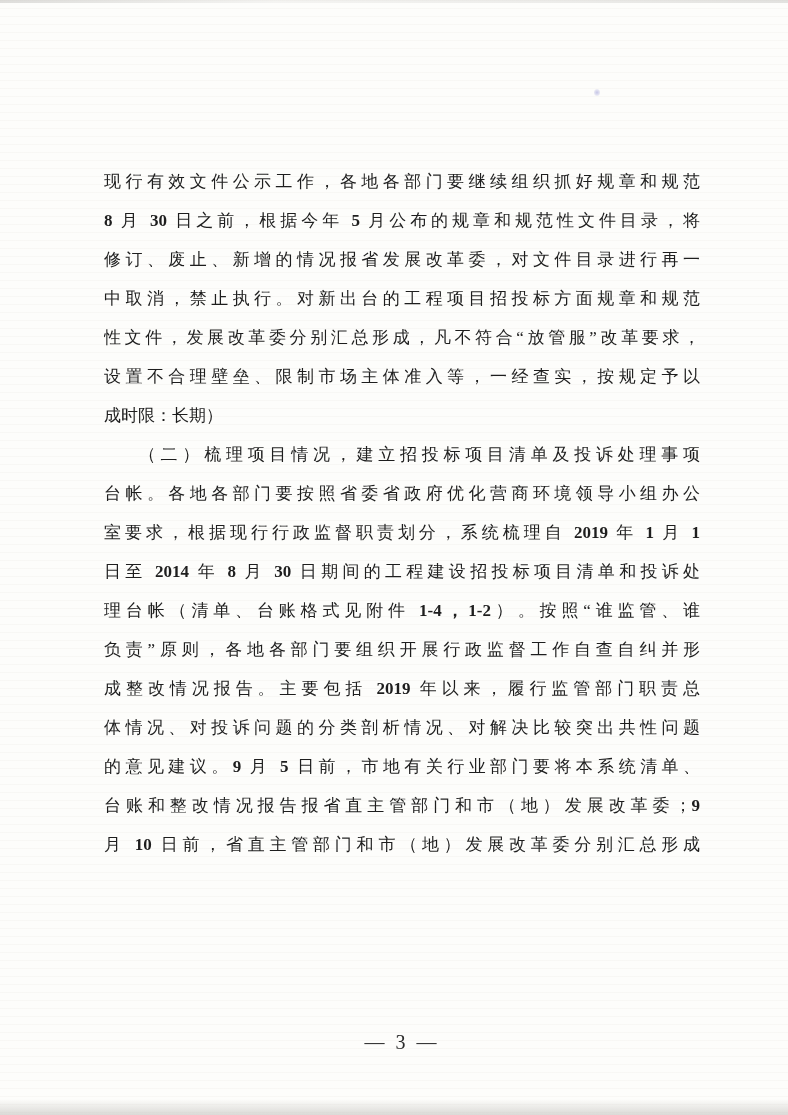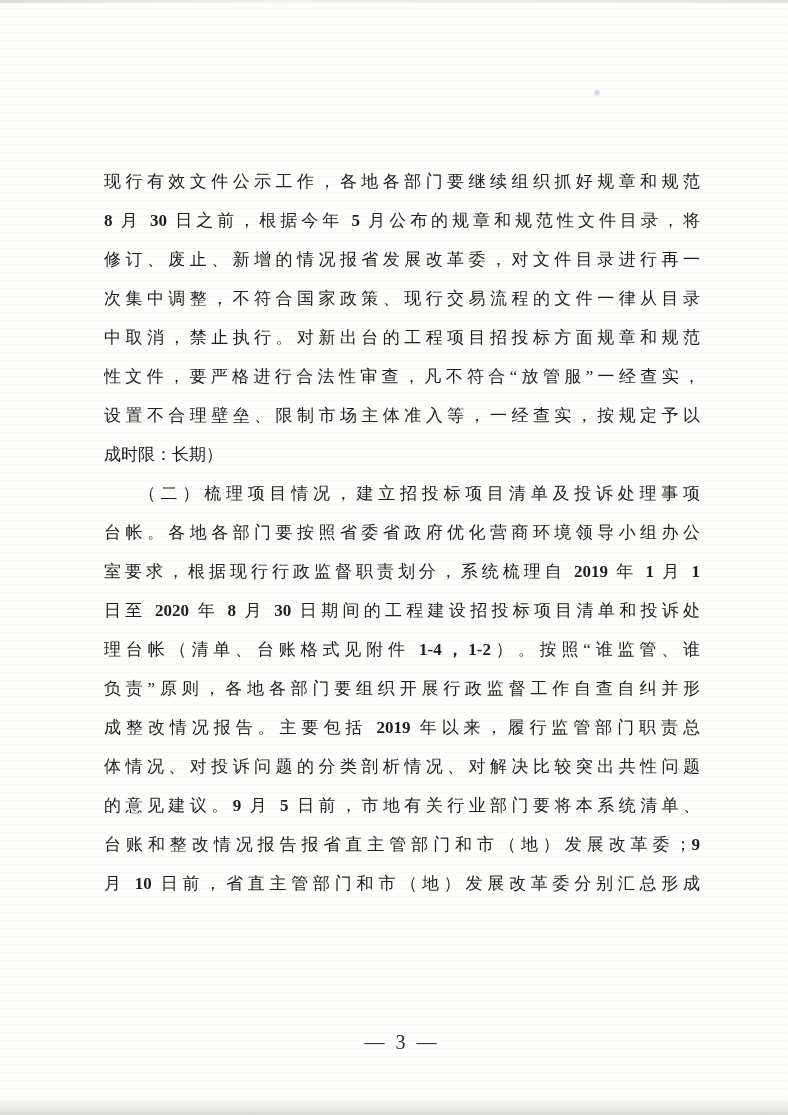--- a/index.html
+++ b/index.html
@@ -98,29 +98,28 @@
 <body>
 
 <div class="scan-page">
   <div class="top-edge"></div>
   <div class="speck"></div>
 
   <div class="doc">
     <div class="line">现行有效文件公示工作，各地各部门要继续组织抓好规章和规范</div>
     <div class="line"><b class="num">8</b> 月 <b class="num">30</b> 日之前，根据今年 <b class="num">5</b> 月公布的规章和规范性文件目录，将</div>
     <div class="line">修订、废止、新增的情况报省发展改革委，对文件目录进行再一</div>
-    <div class="line">次集中调整，不符合国家政策、现行交易流程的文件一律从目录</div>
     <div class="line">中取消，禁止执行。对新出台的工程项目招投标方面规章和规范</div>
-    <div class="line">性文件，要严格进行合法性审查，凡不符合“放管服”一经查实，</div>
+    <div class="line">性文件，发展改革委分别汇总形成，凡不符合“放管服”改革要求，</div>
     <div class="line">设置不合理壁垒、限制市场主体准入等，一经查实，按规定予以</div>
     <div class="line short">成时限：长期）</div>
     <div class="line indent">（二）梳理项目情况，建立招投标项目清单及投诉处理事项</div>
     <div class="line">台帐。各地各部门要按照省委省政府优化营商环境领导小组办公</div>
     <div class="line">室要求，根据现行行政监督职责划分，系统梳理自 <b class="num">2019</b> 年 <b class="num">1</b> 月 <b class="num">1</b></div>
-    <div class="line">日至 <b class="num">2020</b> 年 <b class="num">8</b> 月 <b class="num">30</b> 日期间的工程建设招投标项目清单和投诉处</div>
+    <div class="line">日至 <b class="num">2014</b> 年 <b class="num">8</b> 月 <b class="num">30</b> 日期间的工程建设招投标项目清单和投诉处</div>
     <div class="line">理台帐（清单、台账格式见附件 <b class="num">1-4，1-2</b>）。按照“谁监管、谁</div>
     <div class="line">负责”原则，各地各部门要组织开展行政监督工作自查自纠并形</div>
     <div class="line">成整改情况报告。主要包括 <b class="num">2019</b> 年以来，履行监管部门职责总</div>
     <div class="line">体情况、对投诉问题的分类剖析情况、对解决比较突出共性问题</div>
     <div class="line">的意见建议。<b class="num">9</b> 月 <b class="num">5</b> 日前，市地有关行业部门要将本系统清单、</div>
     <div class="line">台账和整改情况报告报省直主管部门和市（地）发展改革委；<b class="num">9</b></div>
     <div class="line">月 <b class="num">10</b> 日前，省直主管部门和市（地）发展改革委分别汇总形成</div>
   </div>
 
   <div class="page-number">— 3 —</div>

